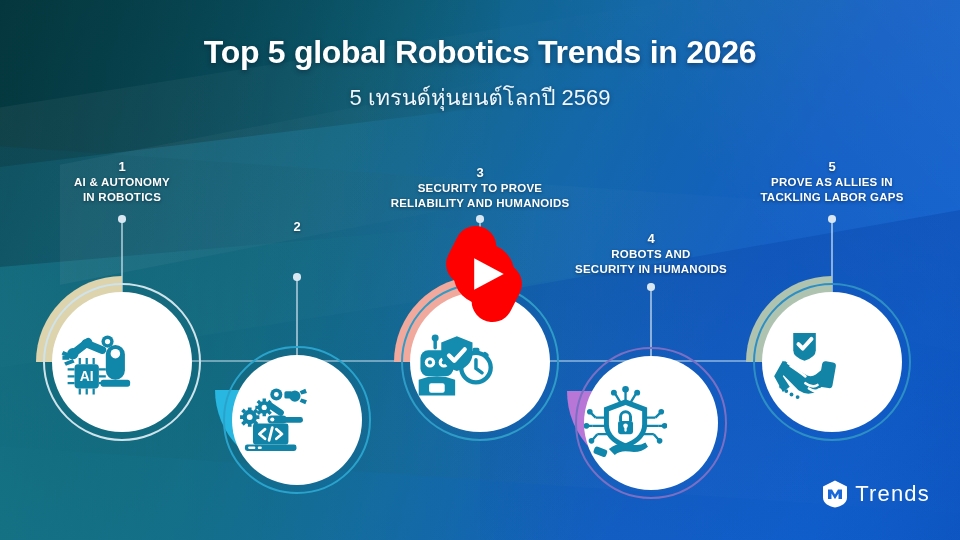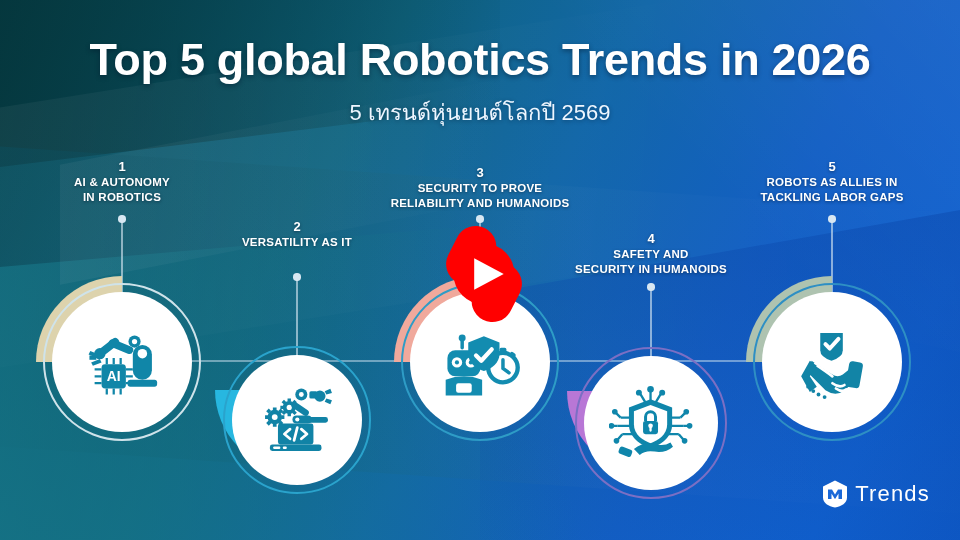--- a/index.html
+++ b/index.html
@@ -39,21 +39,21 @@
         background:linear-gradient(200deg,rgba(10,70,170,.5),rgba(10,70,170,0) 75%);
         transform:skewY(-10deg); }
   .f7 { top:120px; left:60px; width:460px; height:120px;
         background:linear-gradient(92deg,rgba(255,255,255,.05),rgba(255,255,255,0));
         transform:skewY(-11deg); }
 
   
   #header { position:absolute; top:0; left:0; width:960px; text-align:center; z-index:6; }
   #title {
     margin-top:34px;
-    font-size:45px; font-weight:bold; color:#ffffff;
+    font-size:32px; font-weight:bold; color:#ffffff;
     letter-spacing:-.3px;
     text-shadow:0 2px 5px rgba(0,20,40,.45);
   }
   #subtitle {
     margin-top:9px;
     font-size:22px; color:#eef6ff; font-weight:400;
     text-shadow:0 1px 4px rgba(0,20,40,.4);
   }
 
   
@@ -83,21 +83,21 @@
     background:rgba(214,230,242,.62);
   }
   .stem::before {
     content:""; position:absolute; top:-4px; left:-3px;
     width:7.5px; height:7.5px; border-radius:50%;
     background:#d8e7f2;
   }
   .circle {
     position:absolute; border-radius:50%;
     background:#ffffff;
-    display:flex; align-items:center; justify-content:center;
+    display:flex; align-items:center; 
   }
   .ring {
     position:absolute; border-radius:50%;
     border:2.5px solid rgba(255,255,255,.45);
   }
   .arc { position:absolute; overflow:hidden; }
   .arc i {
     position:absolute; display:block; border-radius:50%;
   }
   .icon { width:62%; height:62%; }
@@ -167,21 +167,20 @@
                      M32 52 V45 M40 52 V45 M48 52 V45 M32 80 V87 M40 80 V87 M48 80 V87"></path>
           </g>
         </g>
         <text x="40" y="71" font-family="Liberation Sans, sans-serif" font-size="16" font-weight="bold" fill="#ffffff" text-anchor="middle">AI</text>
       </svg></div>
         </div>
       </div>
       <div class="node" style="left: 297px; top: 0px;">
         <div class="label" style="top: 218px;">
           <div class="num">2</div>
-          <div class="txt">VERSATILITY AS IT</div>
         </div>
         <div class="stem" style="top: 277px; height: 78px;"></div>
         <div class="arc" style="left: -82px; top: 390px; width: 81px; height: 81px;">
           <i style="width: 162px; height: 162px; background: rgb(39, 183, 224); left: 0px; top: -81px;"></i>
         </div>
         <div class="ring" style="left: -74px; top: 346px; height: 148px; width: 148px; border-color: rgb(42, 163, 204);"></div>
         <div class="circle" style="left: -65px; top: 355px; height: 130px; width: 130px;">
           <div class="icon">
       <svg viewBox="0 0 100 100" fill="none">
         <g fill="#1183a6">
@@ -252,21 +251,21 @@
           <rect x="72" y="33" width="8" height="7" rx="2"></rect>
           <rect x="86" y="37" width="7" height="5" rx="2" transform="rotate(38 86 37)"></rect>
           <path d="M76 47 V57 l7 5" stroke="#138cb0" stroke-width="4" stroke-linecap="round" fill="none"></path>
         </g>
       </svg></div>
         </div>
       </div>
       <div class="node" style="left: 651px; top: 0px;">
         <div class="label" style="top: 230px;">
           <div class="num">4</div>
-          <div class="txt">SAFETY AND</div>
+          <div class="txt">ROBOTS AND</div>
           <div class="txt">SECURITY IN HUMANOIDS</div>
         </div>
         <div class="stem" style="top: 287px; height: 69px;"></div>
         <div class="arc" style="left: -84px; top: 391px; width: 83px; height: 83px;">
           <i style="width: 166px; height: 166px; background: rgb(184, 119, 214); left: 0px; top: -83px;"></i>
         </div>
         <div class="ring" style="left: -76px; top: 347px; height: 152px; width: 152px; border-color: rgb(123, 111, 196);"></div>
         <div class="circle" style="left: -67px; top: 356px; height: 134px; width: 134px;">
           <div class="icon">
       <svg viewBox="0 0 100 100" fill="none">
@@ -292,21 +291,21 @@
           <rect x="48.6" y="55" width="2.8" height="6" rx="1.4" fill="#fff"></rect>
           <path d="M30 82 q12 -10 26 -6 q10 3 18 -2 l3 5 q-9 8 -22 6 q-11 -2 -18 4z"></path>
           <rect x="14" y="78" width="16" height="9" rx="3" transform="rotate(22 14 78)"></rect>
         </g>
       </svg></div>
         </div>
       </div>
       <div class="node" style="left: 832px; top: 0px;">
         <div class="label" style="top: 158px;">
           <div class="num">5</div>
-          <div class="txt">ROBOTS AS ALLIES IN</div>
+          <div class="txt">PROVE AS ALLIES IN</div>
           <div class="txt">TACKLING LABOR GAPS</div>
         </div>
         <div class="stem" style="top: 219px; height: 73px;"></div>
         <div class="arc" style="left: -86px; top: 276px; width: 86px; height: 86px;">
           <i style="width: 172px; height: 172px; background: rgb(174, 195, 176); left: 0px; top: 0px;"></i>
         </div>
         <div class="ring" style="left: -79px; top: 283px; height: 158px; width: 158px; border-color: rgb(46, 143, 196);"></div>
         <div class="circle" style="left: -70px; top: 292px; height: 140px; width: 140px;">
           <div class="icon">
       <svg viewBox="0 0 100 100" fill="none">

